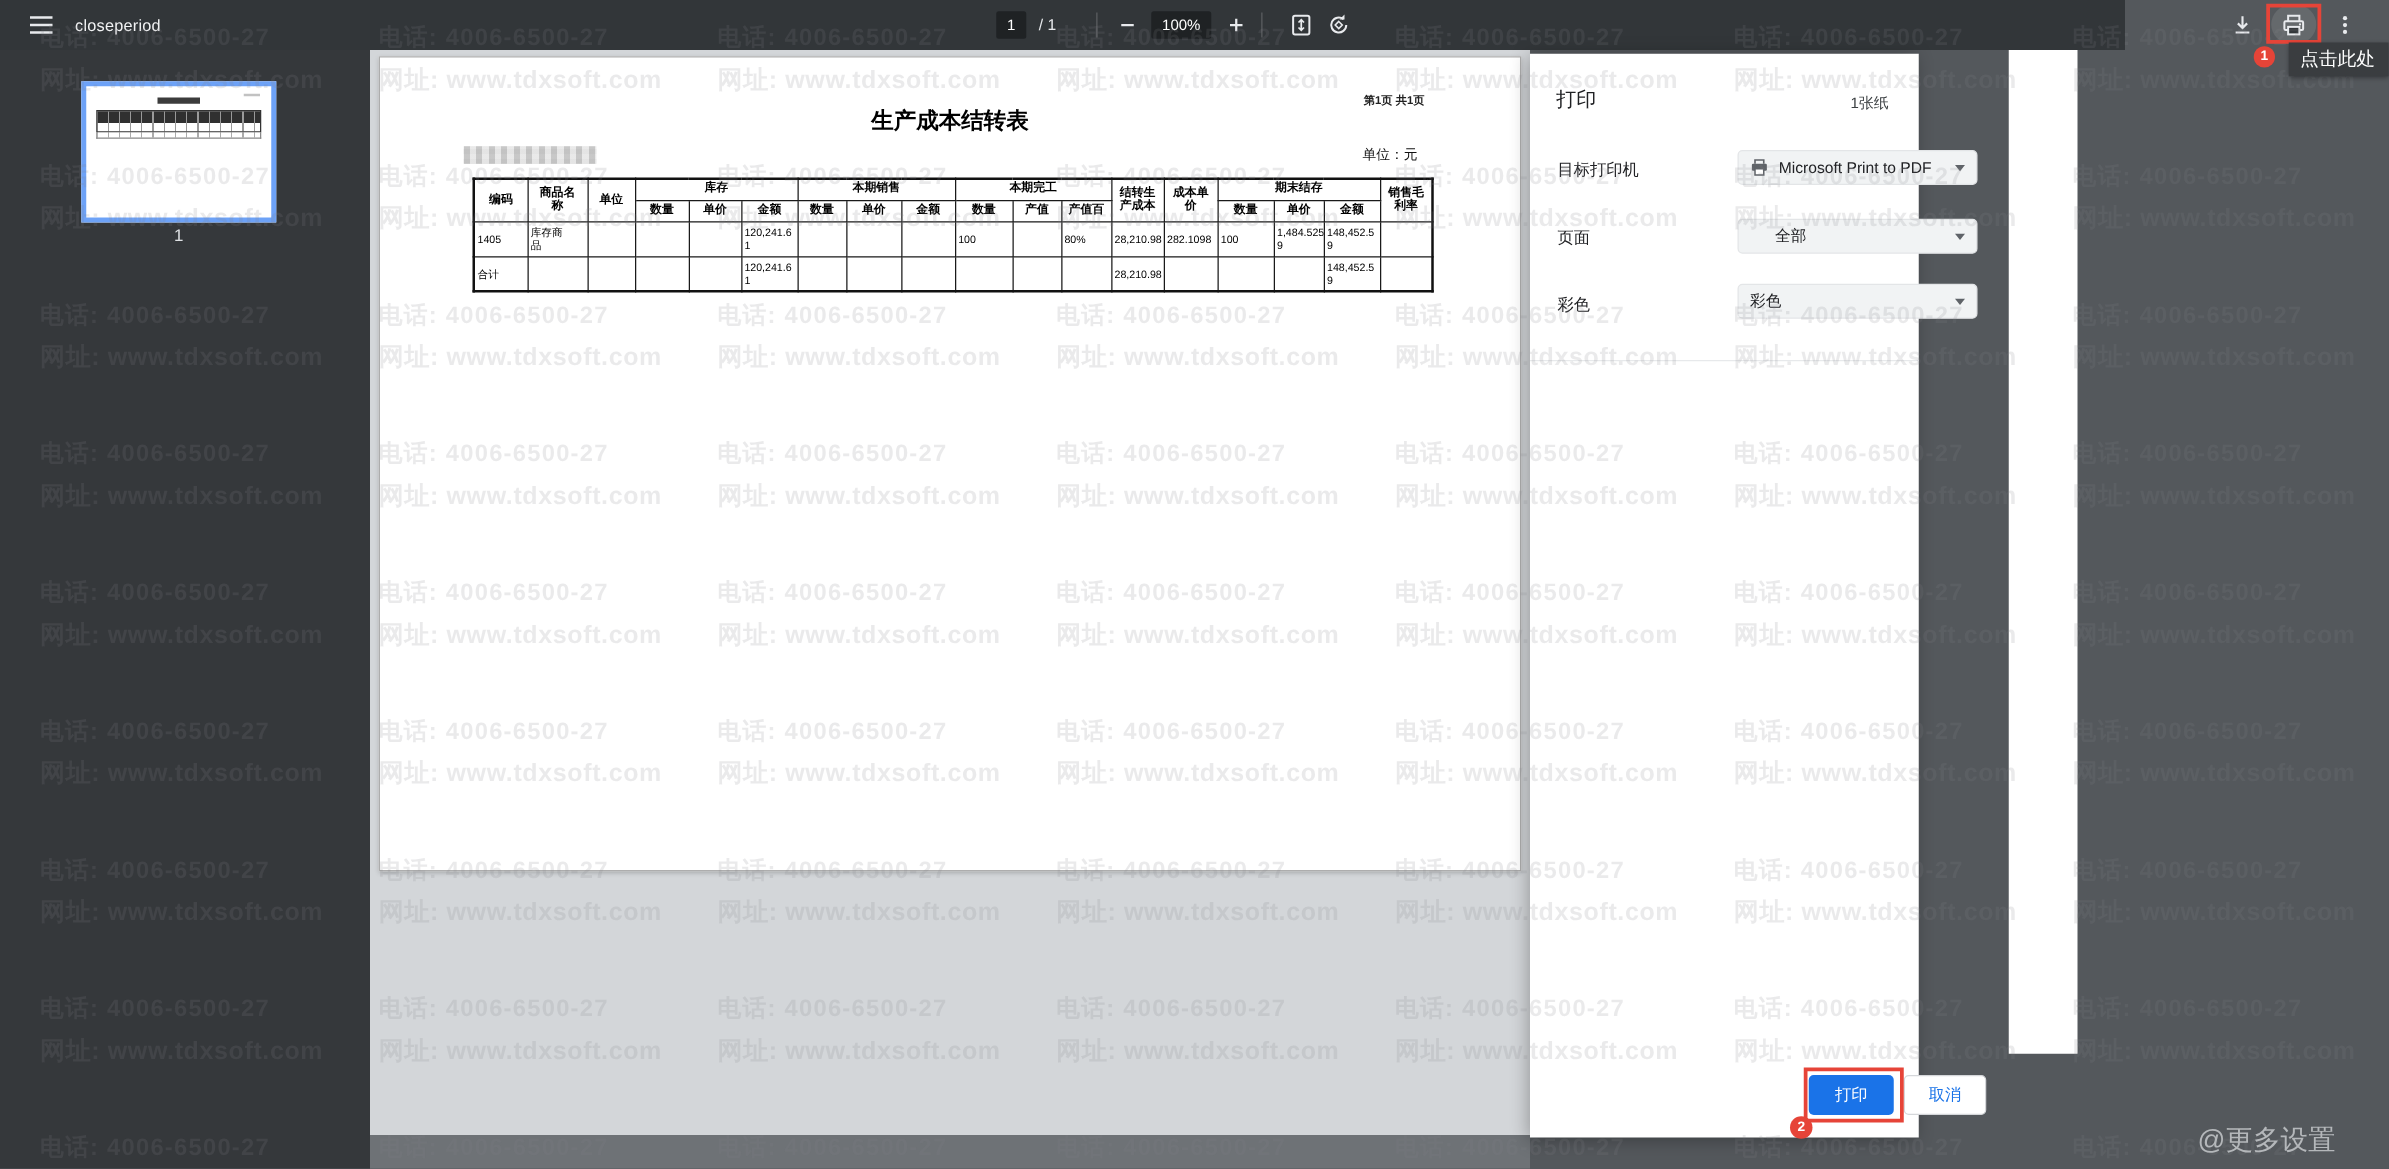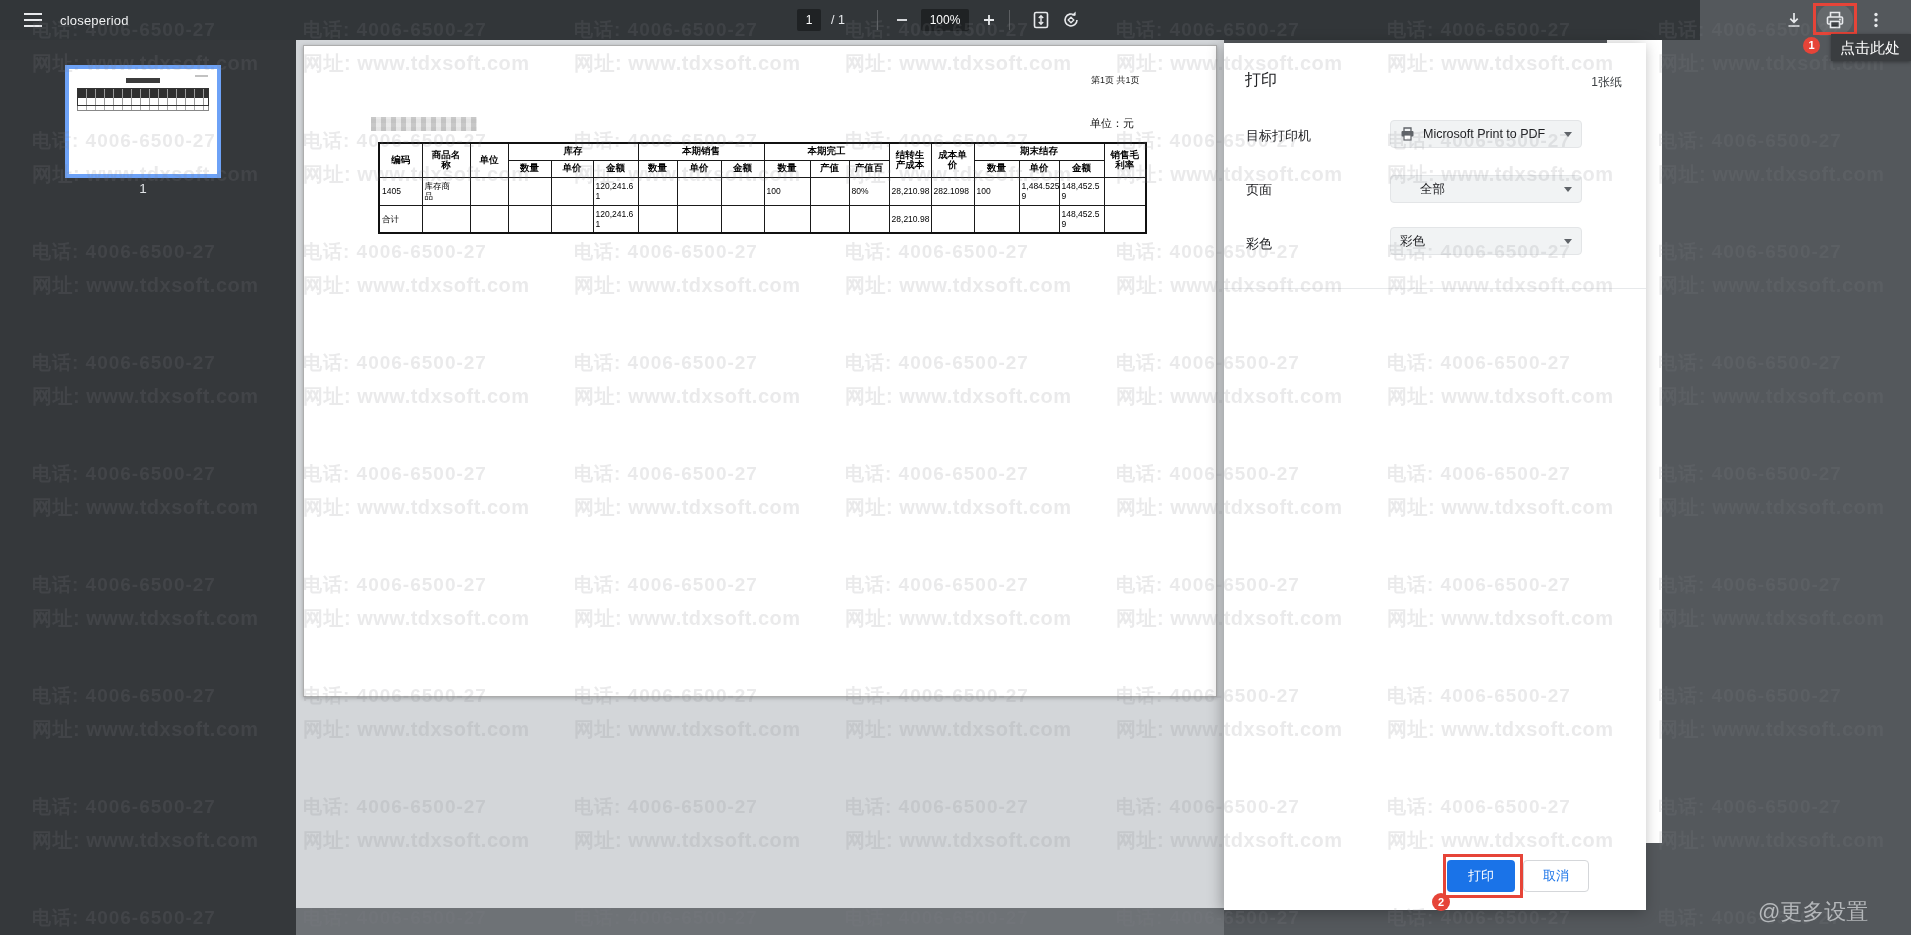--- a/index.html
+++ b/index.html
@@ -37,38 +37,38 @@
   .mini-table { position:absolute; left:8px; top:19px; width:132px; height:18px; border:1px solid #333;
     background:
       repeating-linear-gradient(90deg, rgba(60,60,60,0) 0 8px, #9a9a9a 8px 9px),
       linear-gradient(#303030 0 9px, #ffffff 9px 18px); }
   .mini-row { position:absolute; left:8px; top:37px; width:132px; height:5px; border:1px solid #888; border-top:none;
     background:repeating-linear-gradient(90deg,#fff 0 8px,#aaa 8px 9px); }
   .thumb-label { position:absolute; left:65px; top:141px; width:156px; text-align:center; color:#dfe2e5; font-size:13.5px; }
 
   
   .sheet { position:absolute; left:7px; top:5px; width:914px; height:652px; background:#fff; border:1px solid #adadad; box-shadow:0 1px 4px rgba(0,0,0,.25); }
-  .pageinfo { position:absolute; left:787px; top:28px; font-size:9px; color:#222; }
+  .pageinfo { position:absolute; left:787px; top:28px; font-size:9px; color:#222;font-weight:bold; }
   .doc-title { position:absolute; left:0; top:38px; width:100%; text-align:center; font-size:18px; font-weight:bold; color:#000; }
   .doc-period { position:absolute; left:0; top:73px; width:100%; text-align:center; font-size:11px; color:#111; }
   .doc-unit { position:absolute; right:82px; top:70px; font-size:11px; color:#111; }
   .blurblock { position:absolute; left:67px; top:71px; width:106px; height:14px;
     background:
       repeating-linear-gradient(90deg, rgba(190,190,190,.8) 0 5px, rgba(232,232,232,.8) 5px 10px),
       repeating-linear-gradient(0deg, #d6d6d6 0 4px, #efefef 4px 8px); }
   .doc-table { position:absolute; left:74px; top:96px; border-collapse:collapse; table-layout:fixed; width:767px; border:2px solid #111; }
   .doc-table th, .doc-table td { border:1px solid #1a1a1a; white-space:pre-line; overflow:hidden; }
   .doc-table th { font-size:9.5px; font-weight:bold; text-align:center; vertical-align:middle; line-height:1.12; padding:0 1px; color:#000; }
   .doc-table td { font-size:8.5px; text-align:left; vertical-align:middle; line-height:1.2; padding:1px 2px; color:#000; }
   .hrow  th { height:17px; }
   .hrow2 th { height:17px; }
   .doc-table tbody td { height:28px; }
 
   
-  .dialog { position:absolute; left:1224px; top:43px; width:422px; height:867px; background:#fff; z-index:6; box-shadow:-2px 2px 14px rgba(0,0,0,.30); }
+  .dialog { position:absolute; left:1224px; top:43px; width:311px; height:867px; background:#fff; z-index:6; box-shadow:-2px 2px 14px rgba(0,0,0,.30); }
   .dlg-title { position:absolute; left:21px; top:27px; font-size:16px; color:#202124; }
   .dlg-sheets { position:absolute; right:24px; top:31px; font-size:12px; color:#3c4043; }
   .dlg-label { position:absolute; left:22px; font-size:13px; color:#202124; }
   .lbl1 { top:84px; } .lbl2 { top:138px;text-align:right; } .lbl3 { top:192px; }
   .dlg-select { position:absolute; left:166px; width:192px; height:28px; background:#f1f3f4; border:1px solid #e3e5e7; border-radius:4px; display:flex; align-items:center; padding:0 9px; cursor:pointer; }
   .sel1 { top:77px; } .sel2 { top:132px;padding-left:29px; } .sel3 { top:184px; }
   .dlg-select .txt { font-size:12.5px; color:#202124; flex:1 1 auto; white-space:nowrap; overflow:hidden; }
   .caret { width:0; height:0; border-left:4.5px solid transparent; border-right:4.5px solid transparent; border-top:5px solid #5f6368; margin-left:6px; }
   .sel-printer-ic { margin-right:8px; flex:0 0 auto; }
   .dlg-divider { position:absolute; left:0; top:245px; width:100%; height:1px; background:#e7e9eb; }
@@ -168,20 +168,21 @@
     <div class="mini-title"></div>
     <div class="mini-table"></div>
     <div class="mini-row"></div>
   </div>
   <div class="thumb-label">1</div>
 </div>
 
 <div class="preview">
   <div class="sheet">
     <div class="pageinfo">第1页 共1页</div>
+    <div class="doc-title">生产成本结转表</div>
     <div class="blurblock"></div>
     <div class="doc-unit">单位：元</div>
 
     <table class="doc-table">
       <colgroup>
         <col style="width:43px">
           <col style="width:48px">
           <col style="width:38px">
         <col style="width:43px">
           <col style="width:42px">

